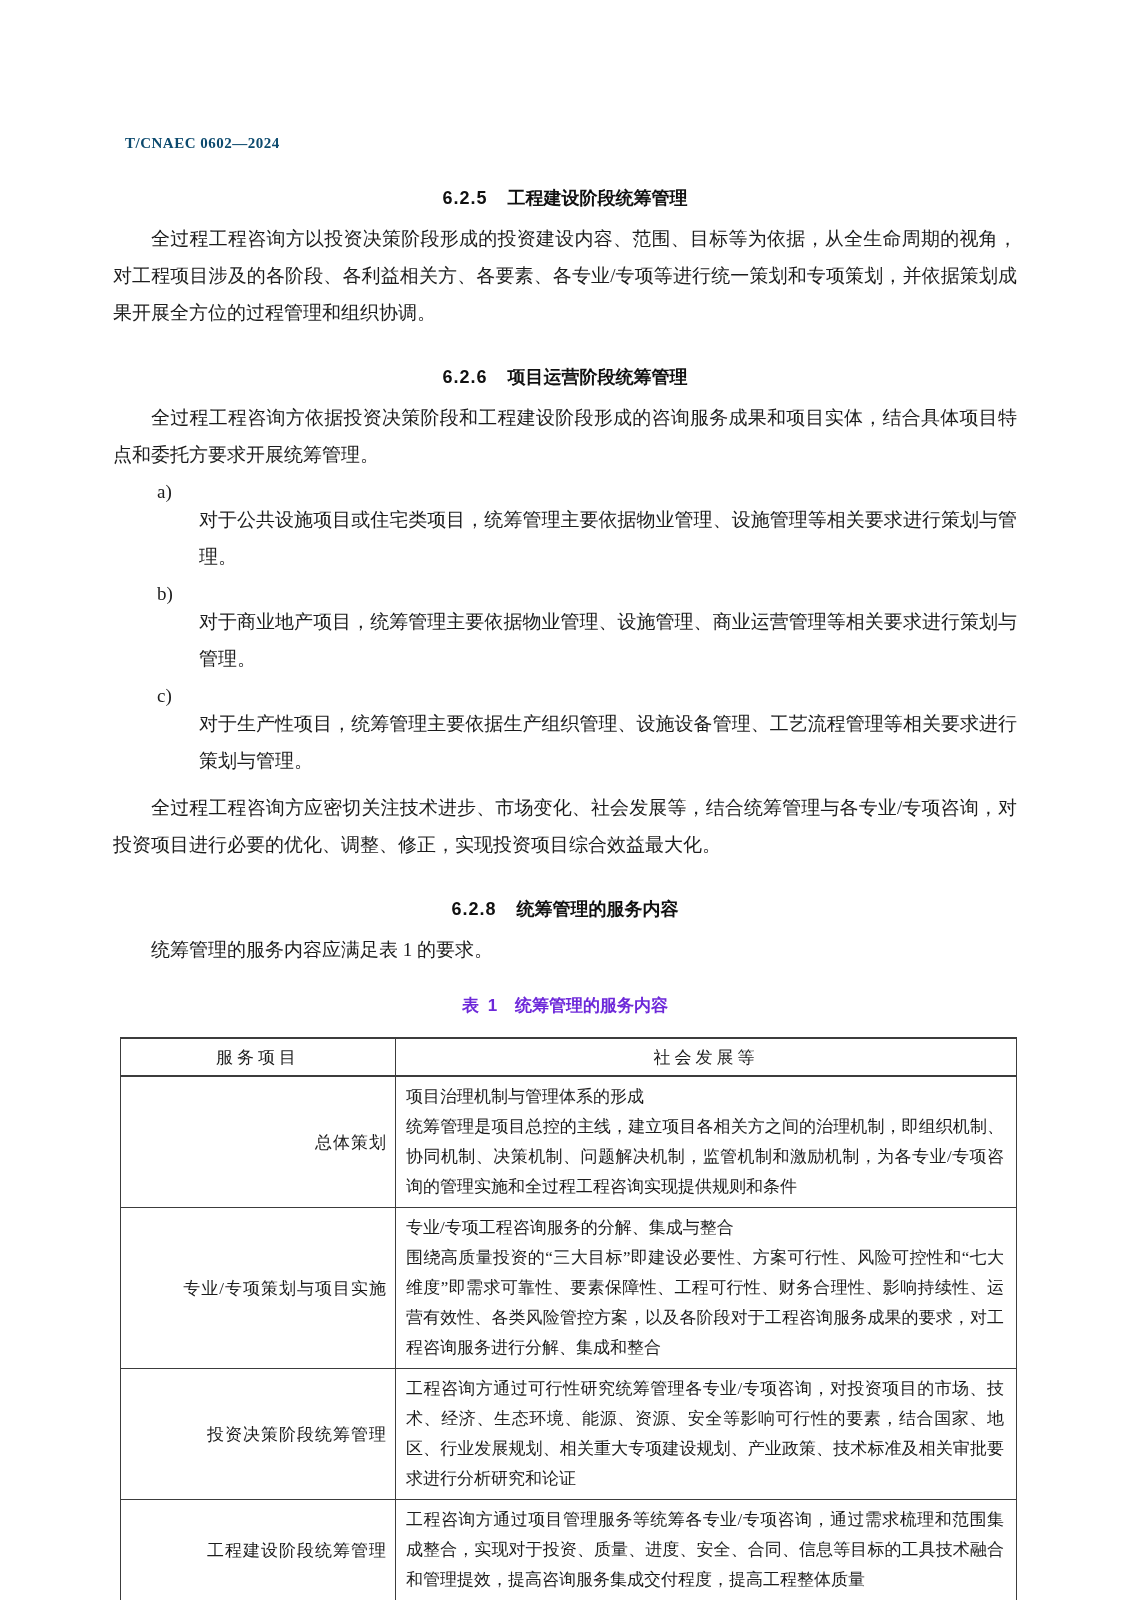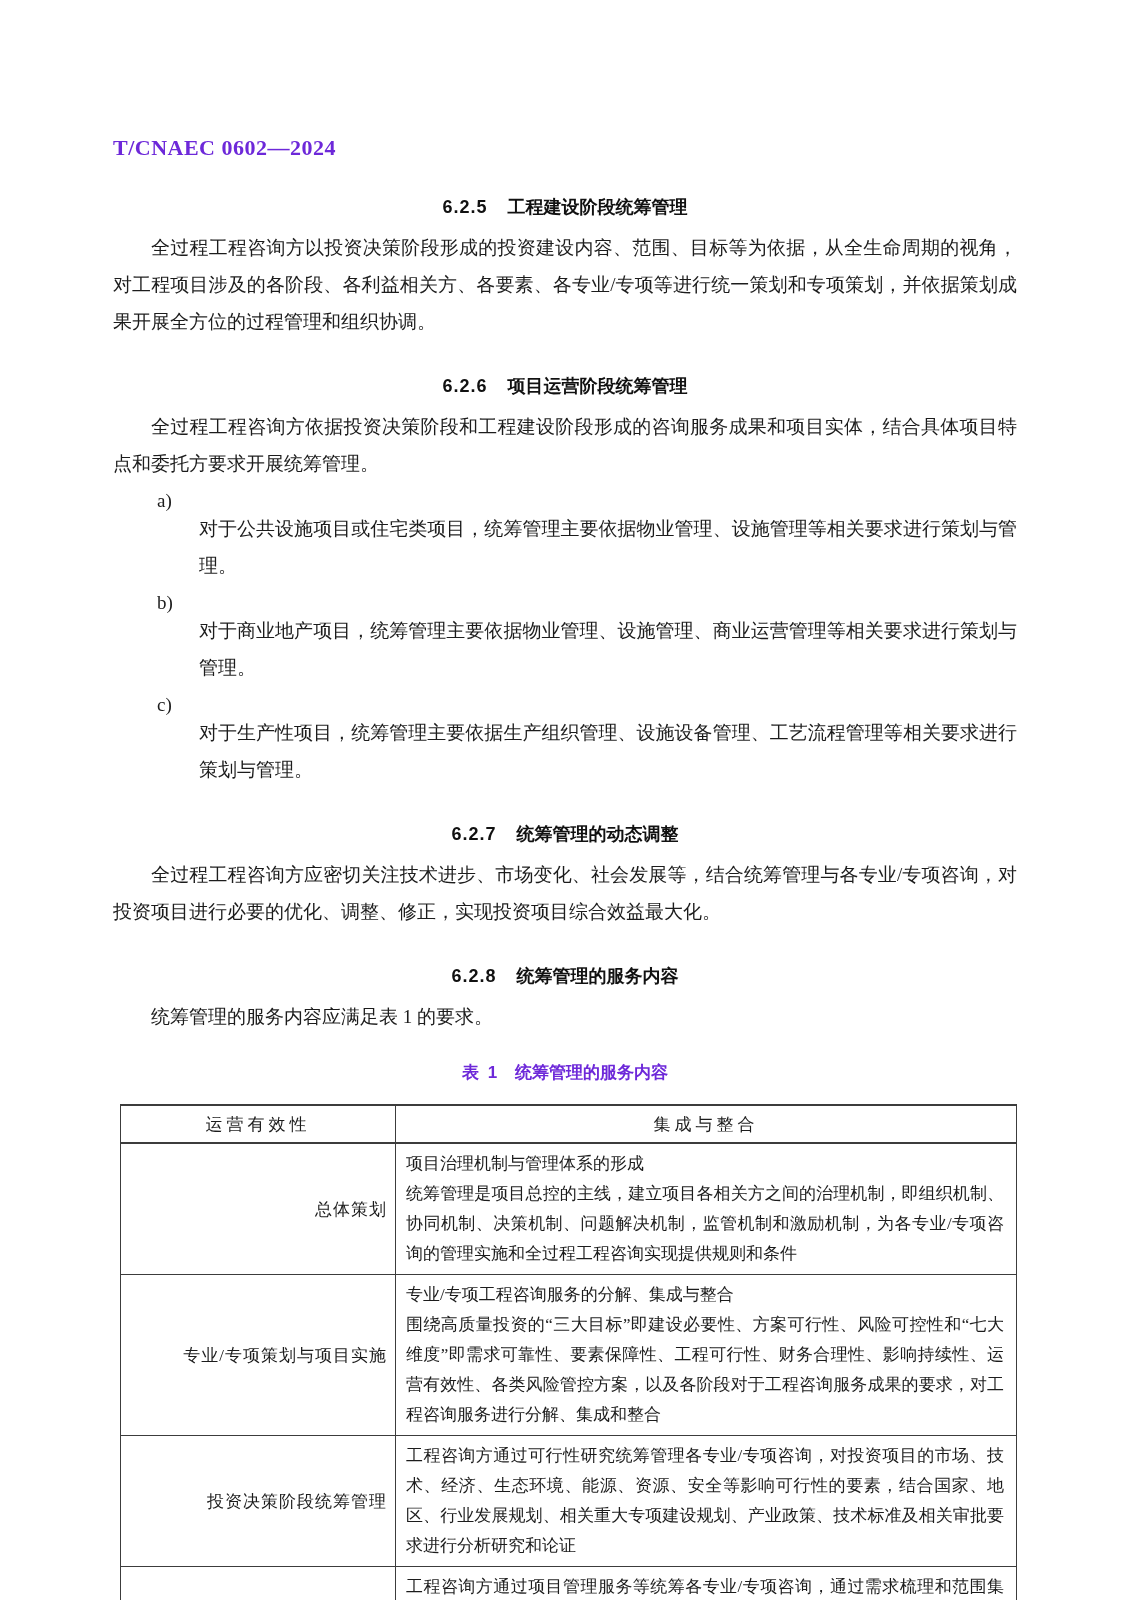--- a/index.html
+++ b/index.html
@@ -11,23 +11,24 @@
     position: relative;
     overflow: hidden;
   }
   .page {
     width: 1131px; height: 1600px;
     padding: 135px 114px 0 113px;
   }
   .doc-header {
     font-family: "Liberation Serif", serif;
     font-weight: bold;
-    font-size: 22px;
+    font-size: 15px;
     letter-spacing: 0.5px;
-    color: #6d28d9;
+    color: #0c4a6e;
+    margin-left: 12px;
   }
   .section-heading {
     font-family: "Liberation Sans", "DejaVu Sans", sans-serif;
     font-weight: bold;
     font-size: 18px;
     color: #111;
     margin-top: 34px;
     text-align: center;
   }
   .section-heading .sec-num { margin-right: 20px; letter-spacing: 1px; }
@@ -124,39 +125,36 @@
     <div class="list-item">
       <span class="marker">b)</span>
       <span class="li-text">对于商业地产项目，统筹管理主要依据物业管理、设施管理、商业运营管理等相关要求进行策划与管理。</span>
     </div>
     <div class="list-item">
       <span class="marker">c)</span>
       <span class="li-text">对于生产性项目，统筹管理主要依据生产组织管理、设施设备管理、工艺流程管理等相关要求进行策划与管理。</span>
     </div>
   </div>
 
-  <div class="section-heading">
-    <span class="sec-num">6.2.7</span><span>统筹管理的动态调整</span>
-  </div>
   <p class="para">全过程工程咨询方应密切关注技术进步、市场变化、社会发展等，结合统筹管理与各专业/专项咨询，对投资项目进行必要的优化、调整、修正，实现投资项目综合效益最大化。</p>
 
   <div class="section-heading">
     <span class="sec-num">6.2.8</span><span>统筹管理的服务内容</span>
   </div>
   <p class="para">统筹管理的服务内容应满足表 1 的要求。</p>
 
   <div class="table-caption">
     <span class="cap-label">表 1</span><span>统筹管理的服务内容</span>
   </div>
 
   <table class="svc-table">
     <thead>
       <tr>
-        <th>运营有效性</th>
-        <th>集成与整合</th>
+        <th>服务项目</th>
+        <th>社会发展等</th>
       </tr>
     </thead>
     <tbody>
       <tr>
         <td class="item-cell">总体策划</td>
         <td class="content-cell">
           <div class="cell-line">项目治理机制与管理体系的形成</div>
           <div class="cell-line">统筹管理是项目总控的主线，建立项目各相关方之间的治理机制，即组织机制、协同机制、决策机制、问题解决机制，监管机制和激励机制，为各专业/专项咨询的管理实施和全过程工程咨询实现提供规则和条件</div>
         </td>
       </tr>

